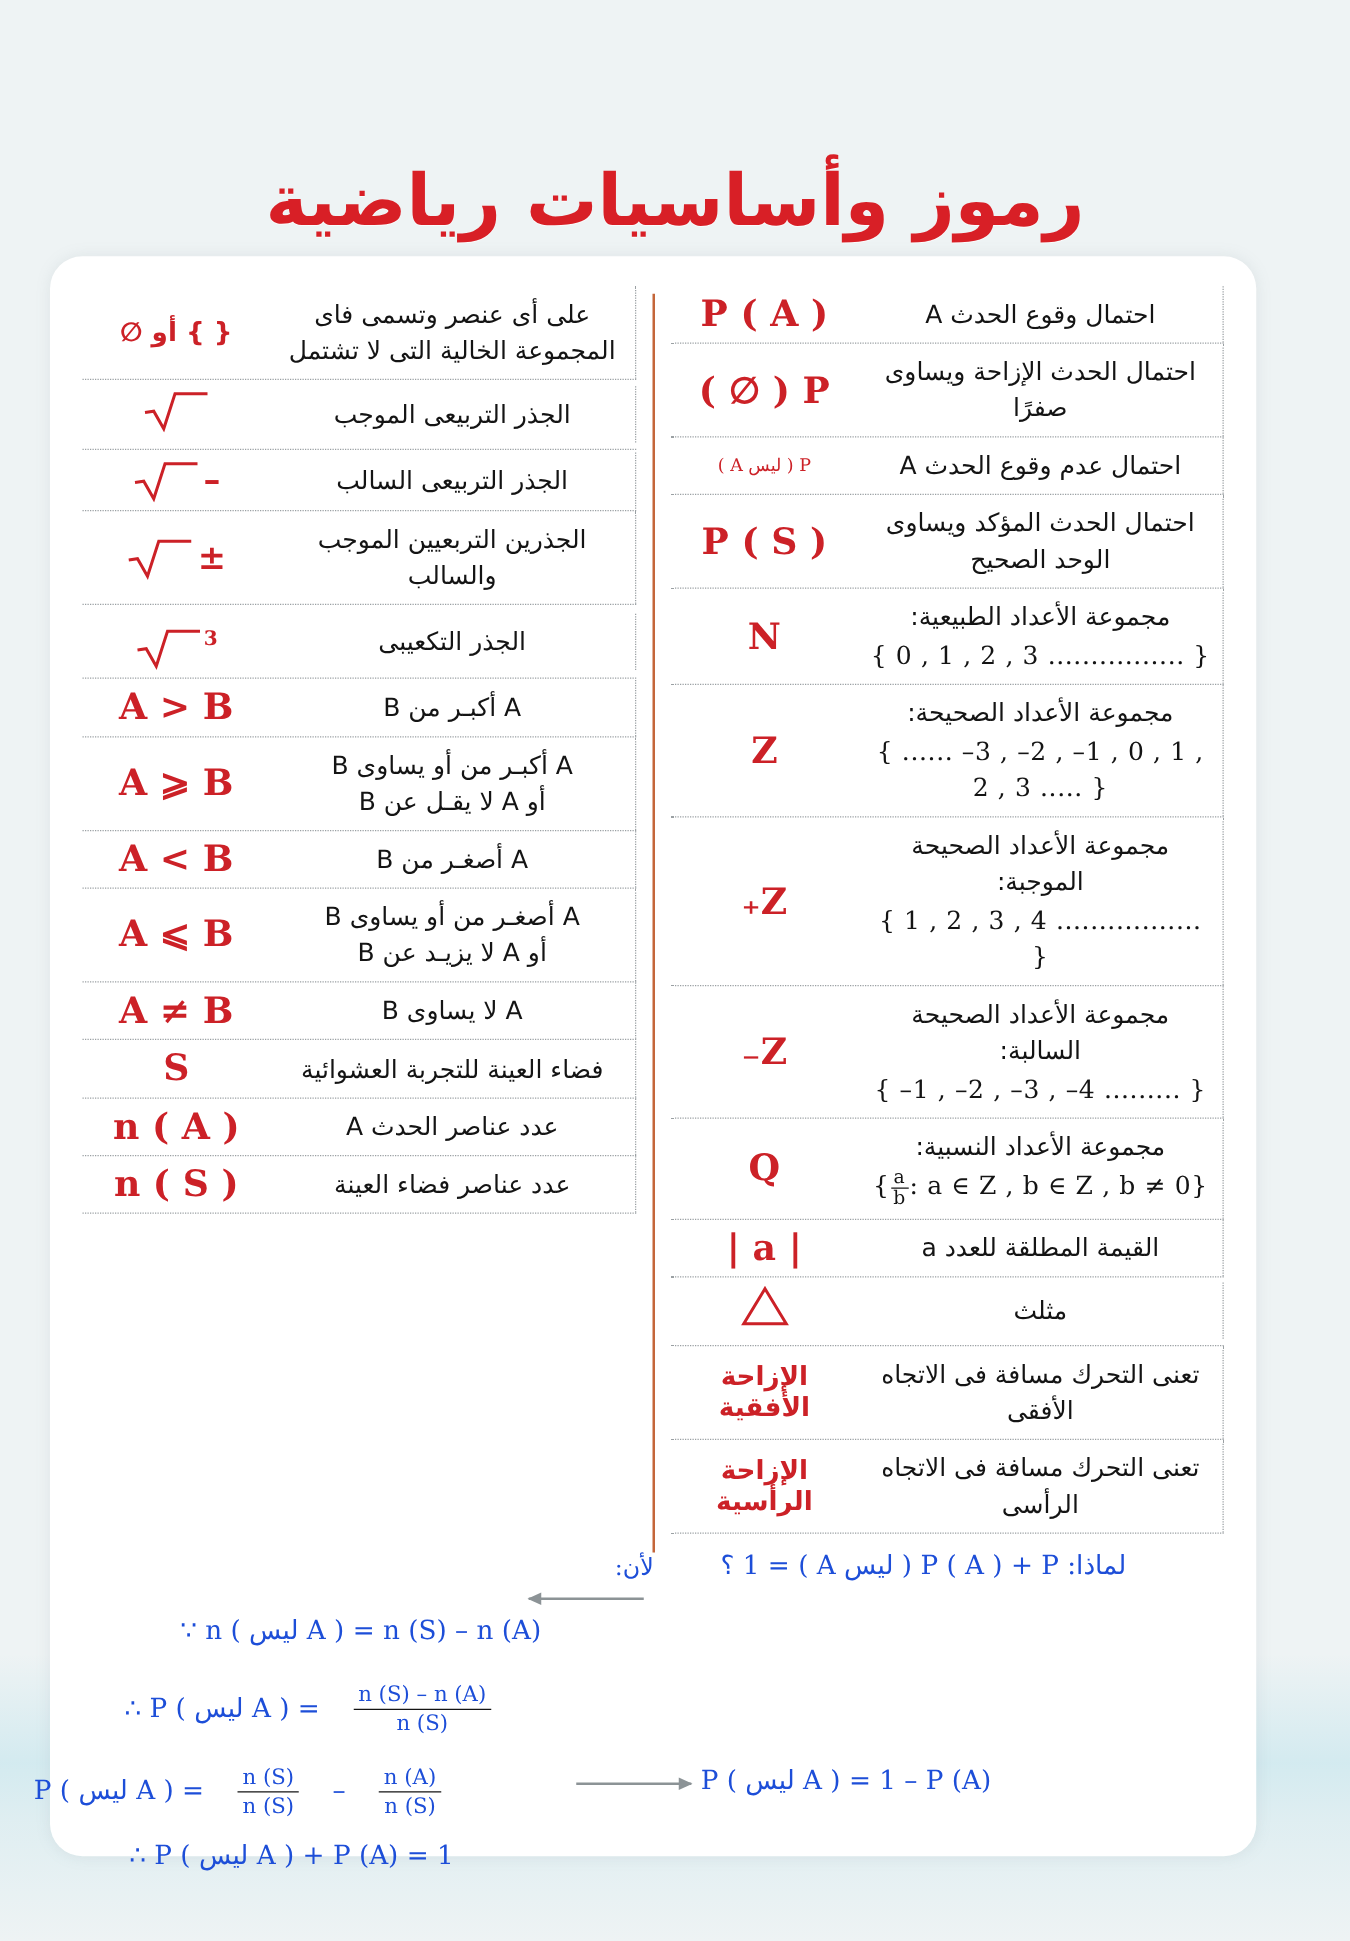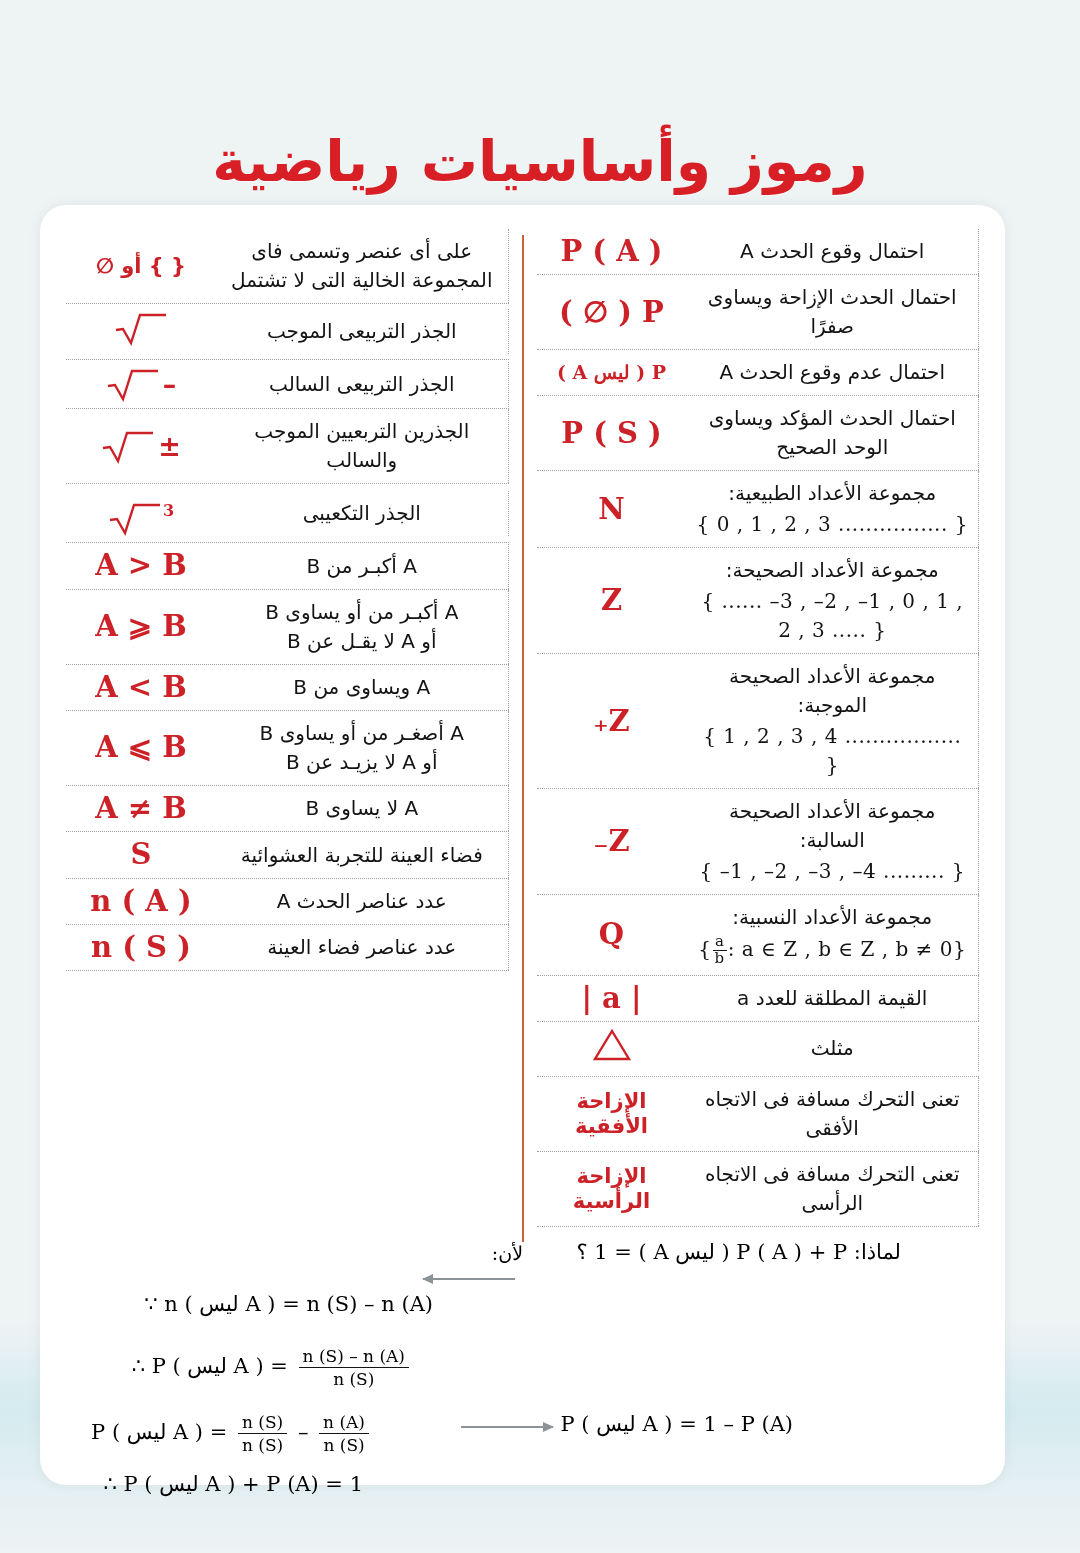--- a/index.html
+++ b/index.html
@@ -96,21 +96,21 @@
     flex: 0 0 150px;
     text-align: center;
     color: #cc2127;
     font-size: 29px;
     font-weight: bold;
     font-family: "DejaVu Serif", "Liberation Serif", serif;
     padding: 6px 2px;
     line-height: 1.15;
     position: relative;
   }
-  .sym.small { font-size: 19px; font-weight: bold; }
+  .sym.small { font-size: 14px; font-weight: normal; }
   .sym.arabic {
     font-family: "DejaVu Sans", "Liberation Sans", sans-serif;
     font-size: 21px;
   }
 
   .desc {
     flex: 1 1 auto;
     text-align: center;
     color: #141414;
     font-size: 20px;
@@ -159,41 +159,41 @@
   .proof {
     position: relative;
     height: 258px;
     padding: 8px 20px 0 20px;
     direction: ltr;
   }
   .pf {
     position: absolute;
     font-family: "DejaVu Serif", "Liberation Serif", serif;
     font-size: 21px;
-    color: #000000;
+    color: #1d4ed8;
     white-space: nowrap;
     direction: ltr;
     unicode-bidi: plaintext;
   }
   .pf-q     { top: 6px;   right: 92px; }
   .pf-cause { top: 8px;   right: 470px; font-size: 19px; }
   .pf-1     { top: 58px;  right: 560px; }
   .pf-2     { top: 112px; right: 580px; }
   .pf-3     { top: 178px; right: 620px; }
   .pf-4     { top: 178px; right: 200px; text-align: center; }
   .pf-5     { top: 238px; right: 630px; }
 
   .vfrac {
     display: inline-flex;
     flex-direction: column;
     text-align: center;
     vertical-align: middle;
     font-size: 17px;
     line-height: 1.2;
-    margin: 0 4px;
+    margin: 0 20px;
   }
   .vfrac .num { border-bottom: 1.4px solid #141414; padding: 0 4px 1px 4px; }
   .vfrac .den { padding: 1px 4px 0 4px; }
 
   .arrow-left, .arrow-right {
     position: absolute;
     height: 2px;
     background: #8c9396;
   }
   .arrow-left  { top: 44px; right: 478px; width: 92px; }
@@ -299,21 +299,21 @@
         <div class="sym">A ⩾ B</div>
         <div class="desc">
           <span class="ln">A أكبـر من أو يساوى B</span>
           <span class="ln">أو A لا يقـل عن B</span>
         </div>
       </div>
 
       <div class="row">
         <div class="sym">A &lt; B</div>
         <div class="desc">
-          <span class="ln">A ويساوى من B</span>
+          <span class="ln">A أصغـر من B</span>
         </div>
       </div>
 
       <div class="row">
         <div class="sym">A ⩽ B</div>
         <div class="desc">
           <span class="ln">A أصغـر من أو يساوى B</span>
           <span class="ln">أو A لا يزيـد عن B</span>
         </div>
       </div>

